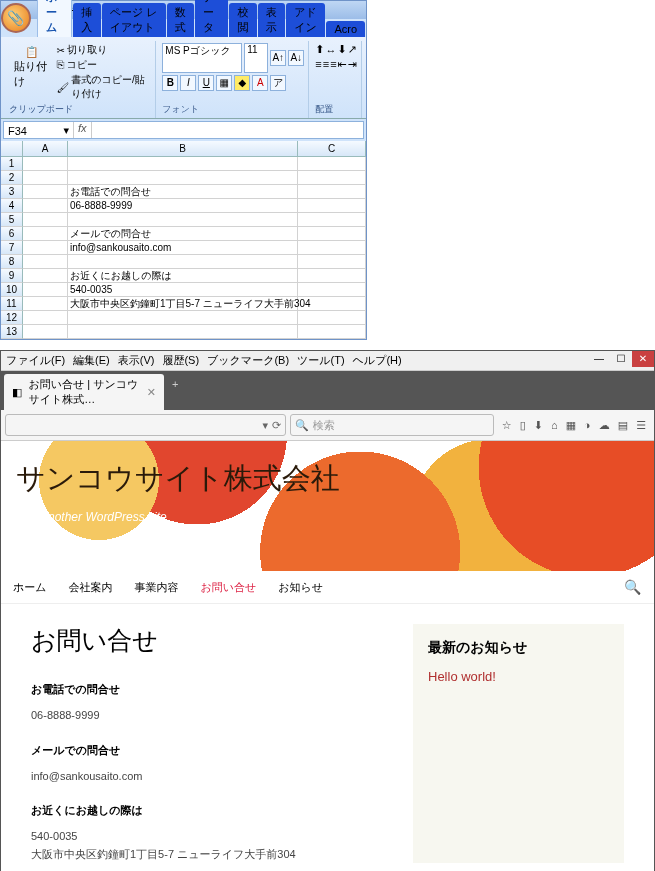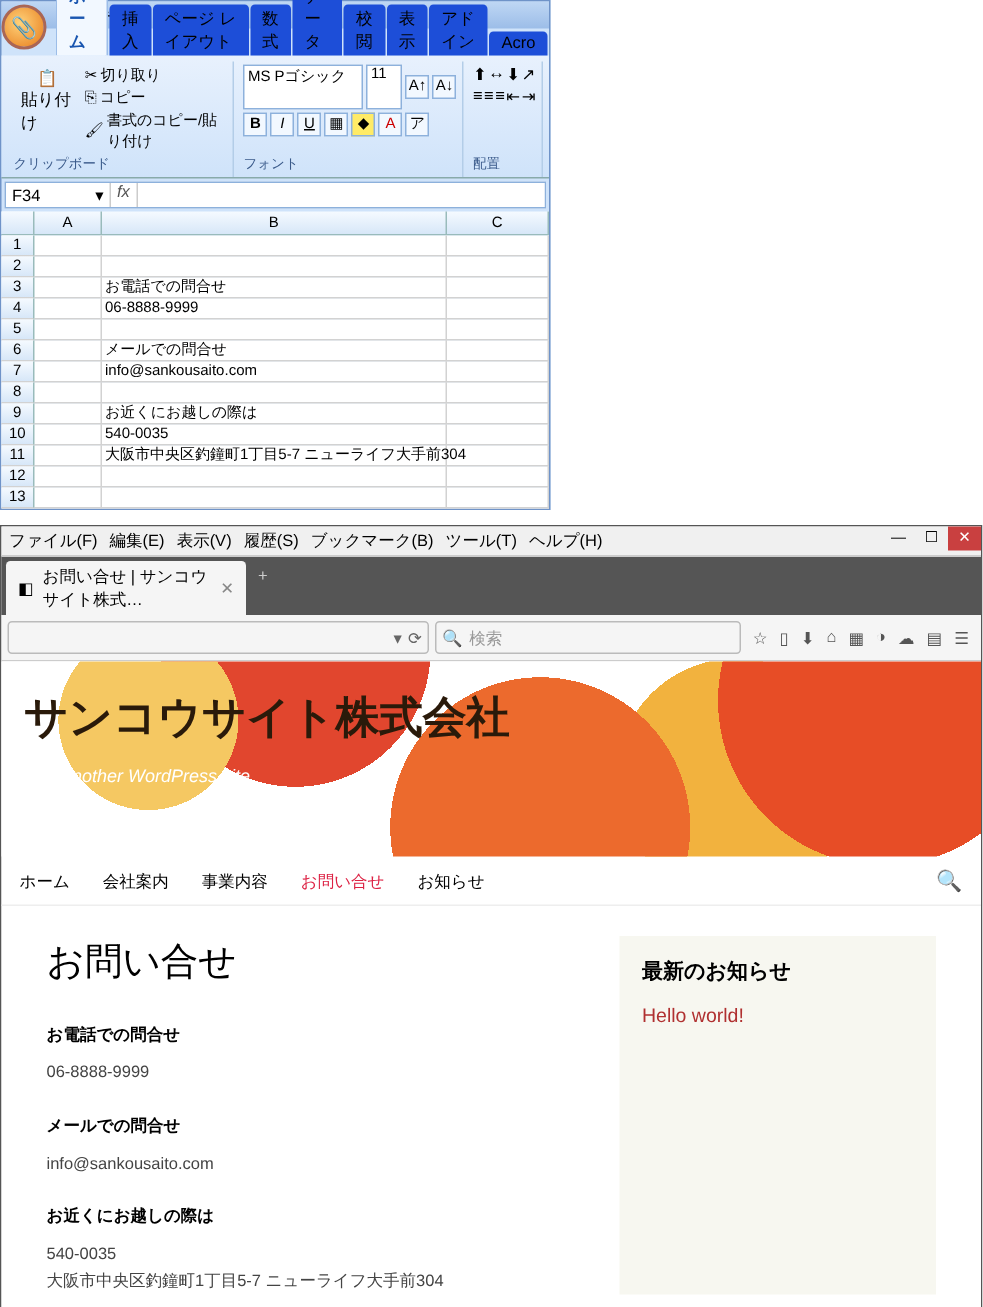--- a/index.html
+++ b/index.html
@@ -55,21 +55,21 @@
   .searchbar { flex: 1; border: 1px solid #bbb; border-radius: 3px; height: 22px; display: flex; align-items: center; padding: 0 4px; font-size: 11px; color: #999; gap:4px; }
   .ff-icons { display: flex; gap: 8px; padding: 0 4px; color: #555; }
   .page { background: #fff; }
   .hero { height: 130px; background: radial-gradient(circle at 15% 30%, #f5c862 0, #f5c862 60px, transparent 60px),
                          radial-gradient(circle at 30% -5%, #e1462e 0, #e1462e 90px, transparent 90px),
                          radial-gradient(circle at 55% 85%, #ec6a2d 0, #ec6a2d 100px, transparent 100px),
                          radial-gradient(circle at 90% 20%, #e74d26 0, #e74d26 110px, transparent 110px),
                          radial-gradient(circle at 75% 60%, #f2b23e 0, #f2b23e 80px, transparent 80px),
                          #fff;
            padding: 18px 15px 10px; position: relative; overflow: hidden; }
-  .hero h1 { font-family: "MS Mincho", serif; font-size: 29px; color: #2a1a0a; font-weight: bold; }
+  .hero h1 { font-family: "MS Mincho", serif; font-size: 29px; color: #2a1a0a; font-weight: normal; }
   .hero .tagline { font-style: italic; color: #fff; font-size: 12px; margin-top: 11px; }
   .nav { display: flex; padding: 8px 12px; gap: 22px; font-size: 11px; border-bottom: 1px solid #eee; align-items: center; }
   .nav a.active { color: #d24; }
   .nav .search-icon { margin-left: auto; font-size: 14px; }
   .main { display: flex; padding: 20px 30px; gap: 20px; }
   .content { flex: 2; }
   .content h2 { font-family: "MS Mincho", serif; font-size: 25px; font-weight: normal; margin-bottom: 25px; }
   .content h4 { font-size: 11px; font-weight: bold; margin-top: 18px; margin-bottom: 10px; }
   .content p { font-size: 11px; line-height: 1.6; color: #444; }
   .sidebar { flex: 1; background: #f7f7f0; padding: 15px; }

